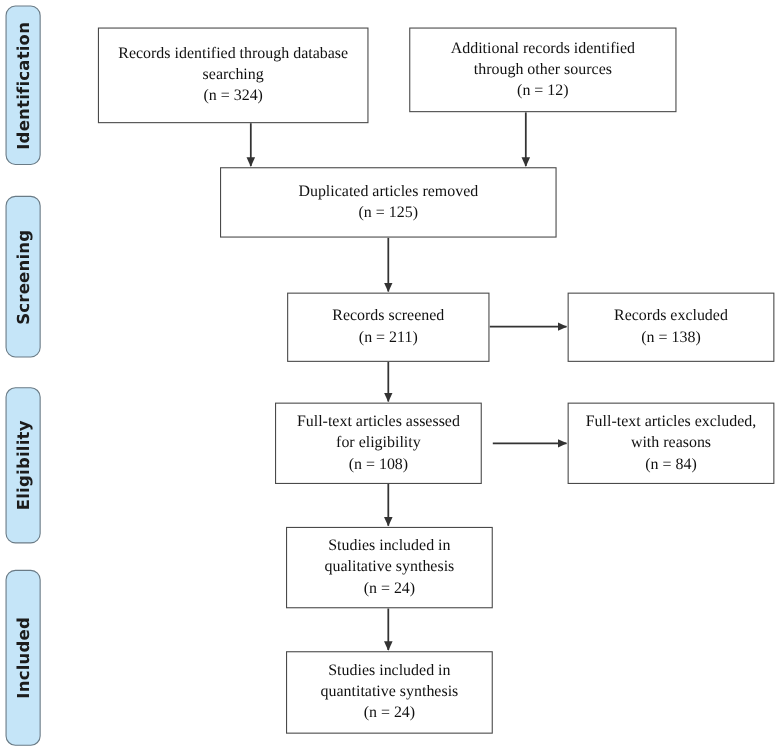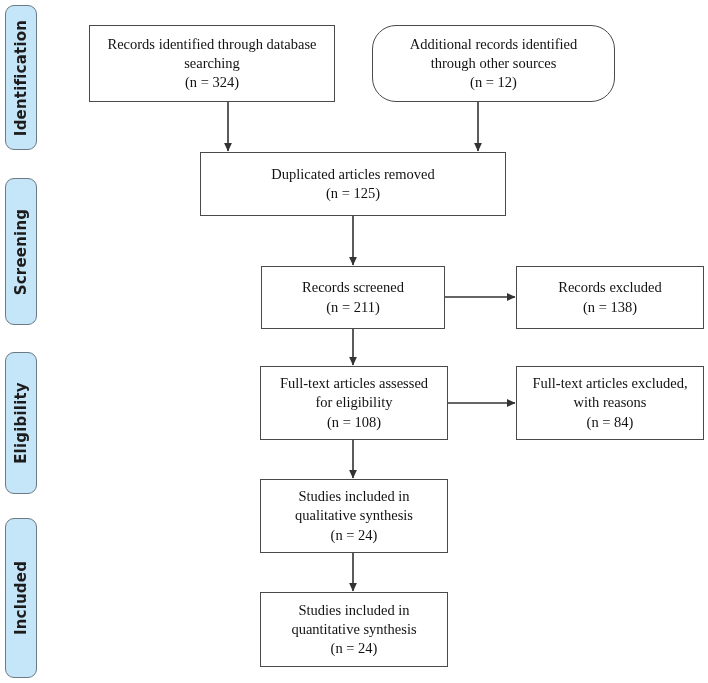--- a/index.html
+++ b/index.html
@@ -103,48 +103,48 @@
   </div>
 
   <div class="stage-label" style="left:5px; top:352px; width:32px; height:142px;">
     <span class="stage-text">Eligibility</span>
   </div>
 
   <div class="stage-label" style="left:5px; top:518px; width:32px; height:160px;">
     <span class="stage-text">Included</span>
   </div>
 
-  <div class="flow-box" style="left:89px; top:25px; width:246px; height:77px;">
+  <div class="flow-box" style="left:89px; top:25px; width:246px; height:87px;">
     <span class="box-text">Records identified through database
 searching
 (n = 324)</span>
   </div>
 
-  <div class="flow-box" style="left:372px; top:25px; width:243px; height:77px;border-radius:24px;">
+  <div class="flow-box" style="left:372px; top:25px; width:243px; height:77px;">
     <span class="box-text">Additional records identified
 through other sources
 (n = 12)</span>
   </div>
 
   <div class="flow-box" style="left:200px; top:152px; width:306px; height:64px;align-items:center;">
     <span class="box-text">Duplicated articles removed
 (n = 125)</span>
   </div>
 
   <div class="flow-box" style="left:261px; top:266px; width:184px; height:63px;">
     <span class="box-text">Records screened
 (n = 211)</span>
   </div>
 
   <div class="flow-box" style="left:516px; top:266px; width:188px; height:63px;">
     <span class="box-text">Records excluded
 (n = 138)</span>
   </div>
 
-  <div class="flow-box" style="left:260px; top:366px; width:188px; height:74px;">
+  <div class="flow-box" style="left:250px; top:366px; width:188px; height:74px;">
     <span class="box-text">Full-text articles assessed
 for eligibility
 (n = 108)</span>
   </div>
 
   <div class="flow-box" style="left:516px; top:366px; width:188px; height:74px;">
     <span class="box-text">Full-text articles excluded,
 with reasons
 (n = 84)</span>
   </div>

